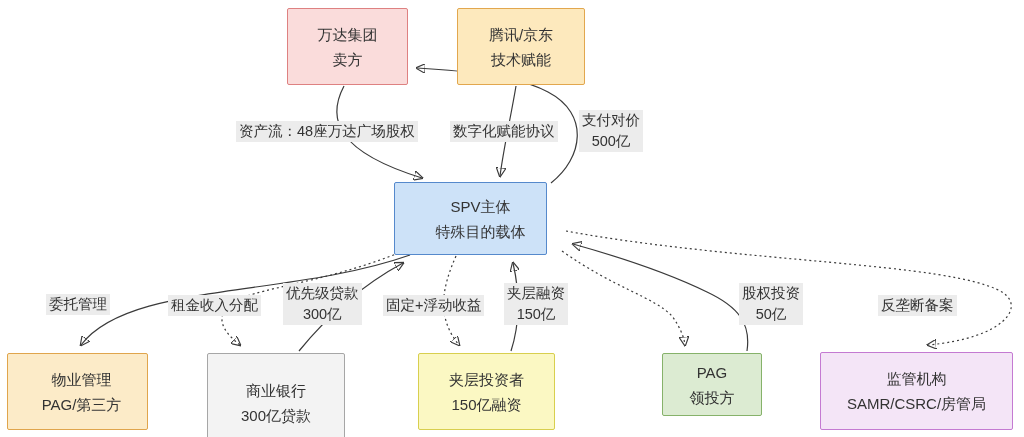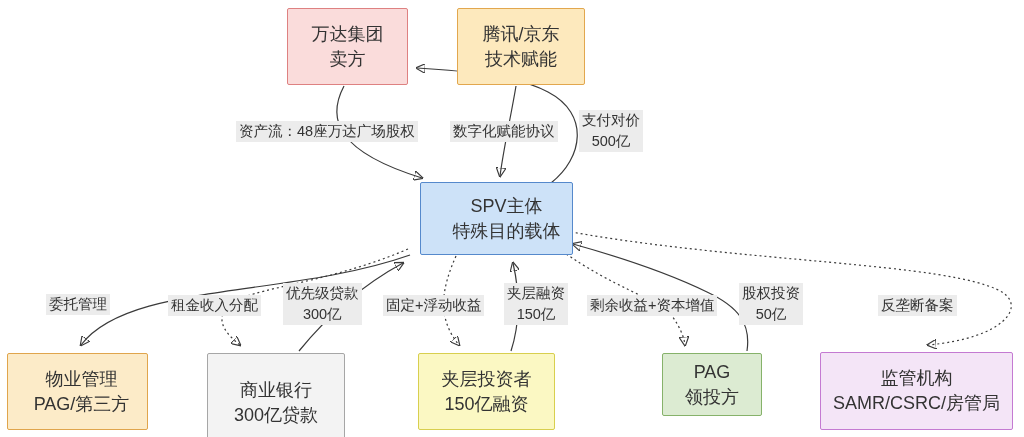--- a/index.html
+++ b/index.html
@@ -6,26 +6,26 @@
   .canvas{
     position:relative;width:1024px;height:437px;background:#fff;overflow:hidden;
     font-family:"Liberation Sans","DejaVu Sans",sans-serif;color:var(--text,#333);
   }
   svg.edges{position:absolute;left:0;top:0;width:1024px;height:437px;}
   svg.edges path{fill:none;stroke:var(--edge,#3a3a3a);stroke-width:1.2px;}
   svg.edges path.dotted{stroke-dasharray:2 3;}
   .node{
     position:absolute;display:flex;flex-direction:column;justify-content:center;align-items:center;
     border:1.4px solid #888;border-radius:2px;box-sizing:border-box;
-    font-size:18px;line-height:25px;text-align:center;
+    font-size:15px;line-height:25px;text-align:center;
   }
   .node .nline{white-space:nowrap;}
   .n-wanda    {left:287px;top:8px;  width:121px;height:77px;background:var(--wanda-fill);border-color:var(--wanda-border);}
   .n-tencent  {left:457px;top:8px;  width:128px;height:77px;background:var(--tencent-fill);border-color:var(--tencent-border);}
-  .n-spv      {left:420px;top:182px;width:153px;height:73px;background:var(--spv-fill);border-color:var(--spv-border);padding-left:20px;}
+  .n-spv      {left:394px;top:182px;width:153px;height:73px;background:var(--spv-fill);border-color:var(--spv-border);padding-left:20px;}
   .n-property {left:7px;  top:353px;width:141px;height:77px;background:var(--property-fill);border-color:var(--property-border);padding-left:8px;}
   .n-bank     {left:207px;top:353px;width:138px;height:99px;background:var(--bank-fill);border-color:var(--bank-border);}
   .n-mezz     {left:418px;top:353px;width:137px;height:77px;background:var(--mezzanine-fill);border-color:var(--mezzanine-border);}
   .n-pag      {left:662px;top:353px;width:100px;height:63px;background:var(--pag-fill);border-color:var(--pag-border);}
   .n-regulator{left:820px;top:352px;width:193px;height:78px;background:var(--regulator-fill);border-color:var(--regulator-border);}
   .elabel{
     position:absolute;background:var(--label-bg,#ececec);color:var(--text,#333);
     font-size:14.5px;line-height:21px;padding:0 3px;white-space:nowrap;text-align:center;
   }
   .l-asset    {left:236px;top:121px;}
@@ -107,20 +107,19 @@
   <div class="elabel l-rental">租金收入分配</div>
   <div class="elabel l-senior">
     <div>优先级贷款</div>
     <div>300亿</div>
   </div>
   <div class="elabel l-fixed">固定+浮动收益</div>
   <div class="elabel l-mezzfin">
     <div>夹层融资</div>
     <div>150亿</div>
   </div>
-  <div class="elabel l-residual">剩余收益+资本增值</div>
   <div class="elabel l-equity">
     <div>股权投资</div>
     <div>50亿</div>
   </div>
   <div class="elabel l-antitrust">反垄断备案</div>
 
 </div>
 
 </body></html>

